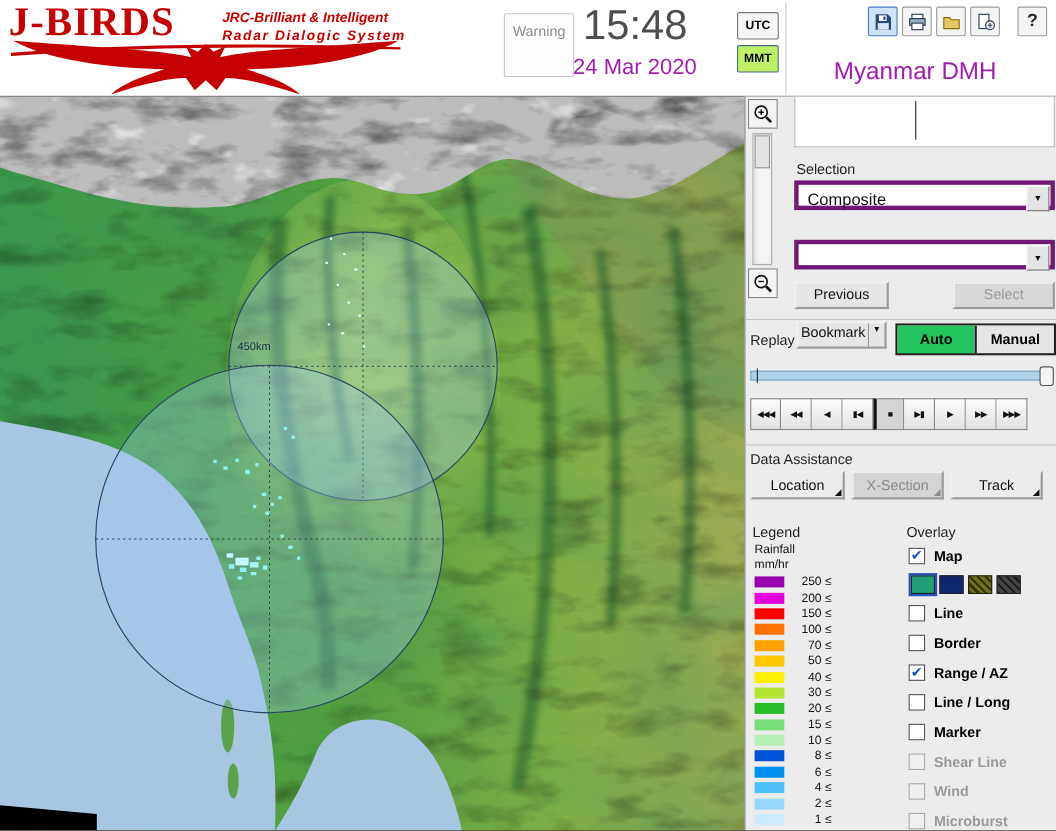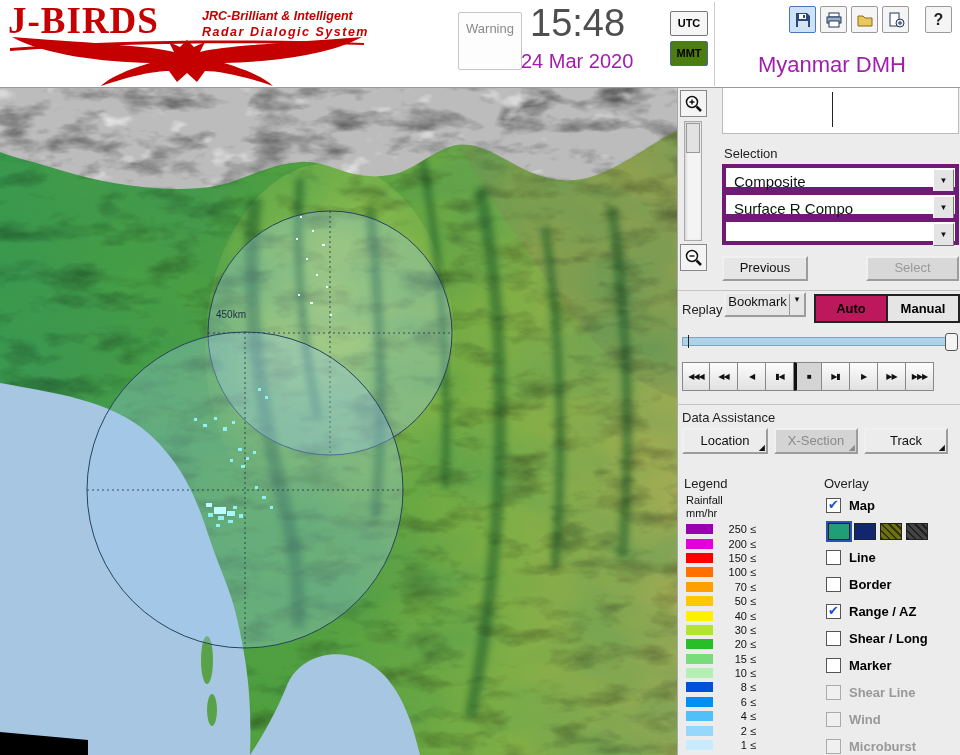--- a/index.html
+++ b/index.html
@@ -12,21 +12,21 @@
   .logo{position:absolute;left:8px;top:2px;width:365px;height:84px}
   .logo-title{position:absolute;left:0;top:0;font-family:"Liberation Serif",serif;font-weight:bold;font-size:37px;color:#c60000;letter-spacing:1px;line-height:1.05}
   .logo-tag1{position:absolute;left:194px;top:7px;font-size:12.5px;font-weight:bold;font-style:italic;color:#c60000;white-space:nowrap}
   .logo-tag2{position:absolute;left:194px;top:23px;font-size:12.5px;font-weight:bold;font-style:italic;color:#c60000;letter-spacing:1.5px;white-space:nowrap}
   .eagle{position:absolute;left:0;top:34px;width:358px;height:50px}
   .warning-box{position:absolute;left:458px;top:12px;width:64px;height:58px;background:#fdfdfd;border:1px solid #c6c6c6;border-radius:2px;color:#8a8a8a;font-size:13px;text-align:center;padding-top:8px}
   .time{position:absolute;left:530px;top:2px;font-size:38px;color:#4e4e4e}
   .date{position:absolute;left:521px;top:50px;font-size:20px;color:#a21caf}
   .tz{position:absolute;left:670px;width:38px;height:25px;border:1px solid #777;font-size:11px;font-weight:bold;text-align:center;line-height:23px;background:#f6f6f6;border-radius:2px}
   .tz.utc{top:11px}
-  .tz.mmt{top:41px;background:#4d7c0f;border-color:#48699a}
+  .tz.mmt{top:41px;background:#bef264;border-color:#48699a}
   .hdr-div{position:absolute;left:714px;top:2px;width:1px;height:84px;background:#ccc}
   .toolbar{position:absolute;top:6px;right:8px;display:flex;gap:4px}
   .tool-btn{width:27px;height:27px;border:1px solid #9a9a9a;background:#f5f5f5;display:flex;align-items:center;justify-content:center;border-radius:2px}
   .tool-btn.active{background:#cfe3f6;border-color:#4a78b8}
   .tool-btn.help{margin-left:12px;font-weight:bold;font-size:16px;color:#222}
   .org{position:absolute;left:758px;top:52px;font-size:22px;color:#a21caf}
 
   
   .map{position:absolute;left:0;top:88px;width:677px;height:667px;background:#000}
 
@@ -50,21 +50,21 @@
   #prev-btn{left:44px;top:168px;width:86px;height:25px;line-height:20px}
   #select-btn{left:188px;top:168px;width:93px;height:25px;line-height:20px;color:#9a9a9a;background:#d8d8d8}
   .sep{position:absolute;left:0;width:283px;height:1px;background:#c4c4c4}
   #sep1{top:202px}#sep2{top:316px}
   #replay-label{left:4px;top:214px}
   #bookmark-btn{left:46px;top:204px;width:82px;height:25px;display:flex;}
   #bookmark-btn .bm-text{flex:1;text-align:center}
   #bookmark-btn .bm-arrow{width:15px;border-left:1px solid #999;font-size:9px;text-align:center}
   .am-group{position:absolute;left:136px;top:206px;width:146px;height:29px;border:2px solid #222;display:flex;background:#fff}
   .am-btn{flex:1;font-size:13px;font-weight:bold;text-align:center;line-height:25px;background:#e5e5e5;color:#000}
-  .am-btn.active{background:#be185d}
+  .am-btn.active{background:#22c55e}
   .am-btn + .am-btn{border-left:2px solid #222}
   .slider{position:absolute;left:4px;top:245px;width:276px;height:18px}
   .slider-track{position:absolute;left:0;top:4px;width:276px;height:9px;background:#aed2e8;border:1px solid #7aa6c2}
   .slider-tick{position:absolute;left:6px;top:2px;width:1px;height:13px;background:#222}
   .slider-handle{position:absolute;right:0;top:0;width:13px;height:18px;background:#f4f4f4;border:1px solid #555;border-radius:3px}
   .pb-row{position:absolute;left:4px;top:274px;display:flex}
   .pb-btn{width:28px;height:29px;border:1px solid #888;border-left:none;background:linear-gradient(#fdfdfd,#e0e0e0);font-size:8px;letter-spacing:-1px;display:flex;align-items:center;justify-content:center;color:#111}
   .pb-btn:first-child{border-left:1px solid #888}
   .pb-btn.pressed{background:#d4d4d4;border-style:solid}
   #da-label{left:4px;top:322px}
@@ -292,24 +292,20 @@
     <div class="query-box">
       <div class="cursor-line"></div>
     </div>
 
     <div class="sec-label" id="sel-label">Selection</div>
 
     <div class="dd" id="dd1">
       <span class="dd-text">Composite</span>
       <span class="dd-btn"></span>
     </div>
-    <div class="dd" id="dd2">
-      <span class="dd-text">Surface R Compo</span>
-      <span class="dd-btn"></span>
-    </div>
     <div class="dd" id="dd3">
       <span class="dd-text"></span>
       <span class="dd-btn"></span>
     </div>
 
     <div class="pushbtn" id="prev-btn">Previous</div>
     <div class="pushbtn" id="select-btn">Select</div>
 
     <div class="sep" id="sep1"></div>
 
@@ -448,21 +444,21 @@
       <div class="ov-row">
         <span class="ov-cb"></span>
         <span class="ov-lbl">Border</span>
       </div>
       <div class="ov-row checked">
         <span class="ov-cb"></span>
         <span class="ov-lbl">Range / AZ</span>
       </div>
       <div class="ov-row">
         <span class="ov-cb"></span>
-        <span class="ov-lbl">Shear / Long</span>
+        <span class="ov-lbl">Line / Long</span>
       </div>
       <div class="ov-row">
         <span class="ov-cb"></span>
         <span class="ov-lbl">Marker</span>
       </div>
       <div class="ov-row disabled">
         <span class="ov-cb"></span>
         <span class="ov-lbl">Shear Line</span>
       </div>
       <div class="ov-row disabled">

